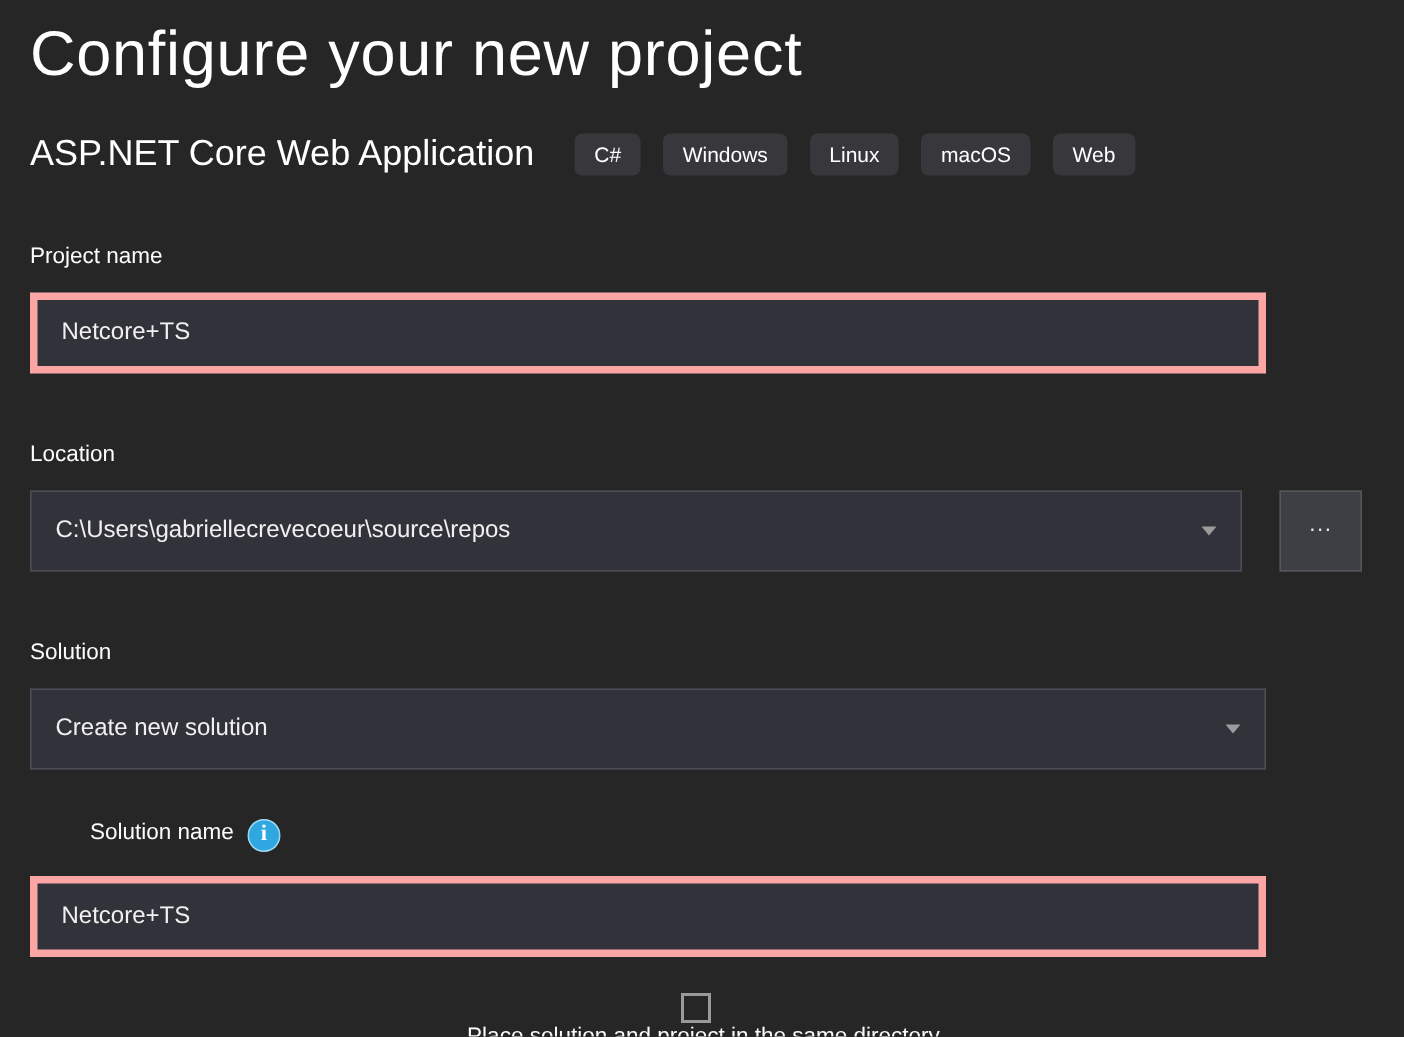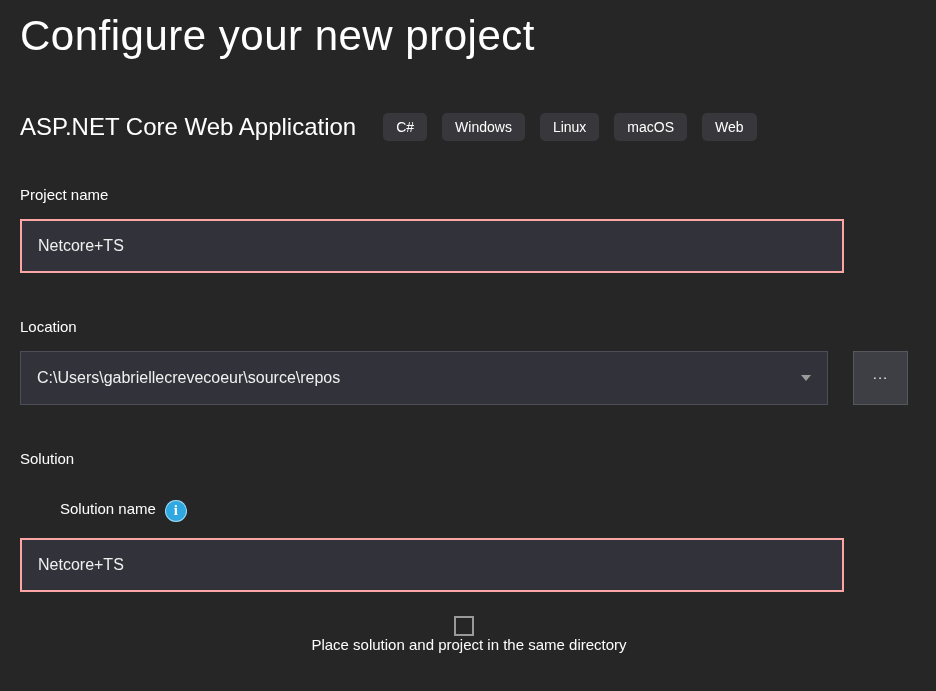--- a/index.html
+++ b/index.html
@@ -14,21 +14,21 @@
 
   .page-title {
     font-size: 42px;
     font-weight: 300;
     letter-spacing: 0.5px;
     color: #ffffff;
     line-height: 1.25;
   }
 
   .template-row {
-    margin-top: 50px;
+    margin-top: 26px;
     display: flex;
     align-items: center;
   }
   .template-name {
     font-size: 24px;
     font-weight: 300;
     color: #ffffff;
     margin-right: 27px;
   }
   .tag {
@@ -55,21 +55,21 @@
     margin-left: 40px;
   }
   .label-row .field-label { margin-top: 0; }
 
   .text-input {
     display: block;
     margin-top: 16px;
     width: 824px;
     height: 54px;
     background: #32333a;
-    border: 2px solid #fca5a5;
+    border: 5px solid #fca5a5;
     color: #f0f0f0;
     font-size: 16px;
     font-family: "Liberation Sans", sans-serif;
     padding: 0 16px;
     outline: none;
   }
 
   .combo-row { display: flex; align-items: flex-start; margin-top: 16px; }
   .combo {
     width: 824px;
@@ -161,20 +161,26 @@
   <label class="field-label">Location</label>
   <div class="combo-row">
     <div class="combo">
       <span class="combo-text">C:\Users\gabriellecrevecoeur\source\repos</span>
       <span class="combo-arrow"></span>
     </div>
     <button class="browse-button">...</button>
   </div>
 
   <label class="field-label">Solution</label>
+  <div class="combo-row">
+    <div class="combo">
+      <span class="combo-text">Create new solution</span>
+      <span class="combo-arrow"></span>
+    </div>
+  </div>
 
   <div class="label-row">
     <label class="field-label">Solution name</label>
     <span class="info-icon">i</span>
   </div>
   <input class="text-input" type="text" value="Netcore+TS" style="">
 
   <div class="checkbox-row">
     <span class="checkbox-box"></span>
     <span class="checkbox-label">Place solution and project in the same directory</span>

